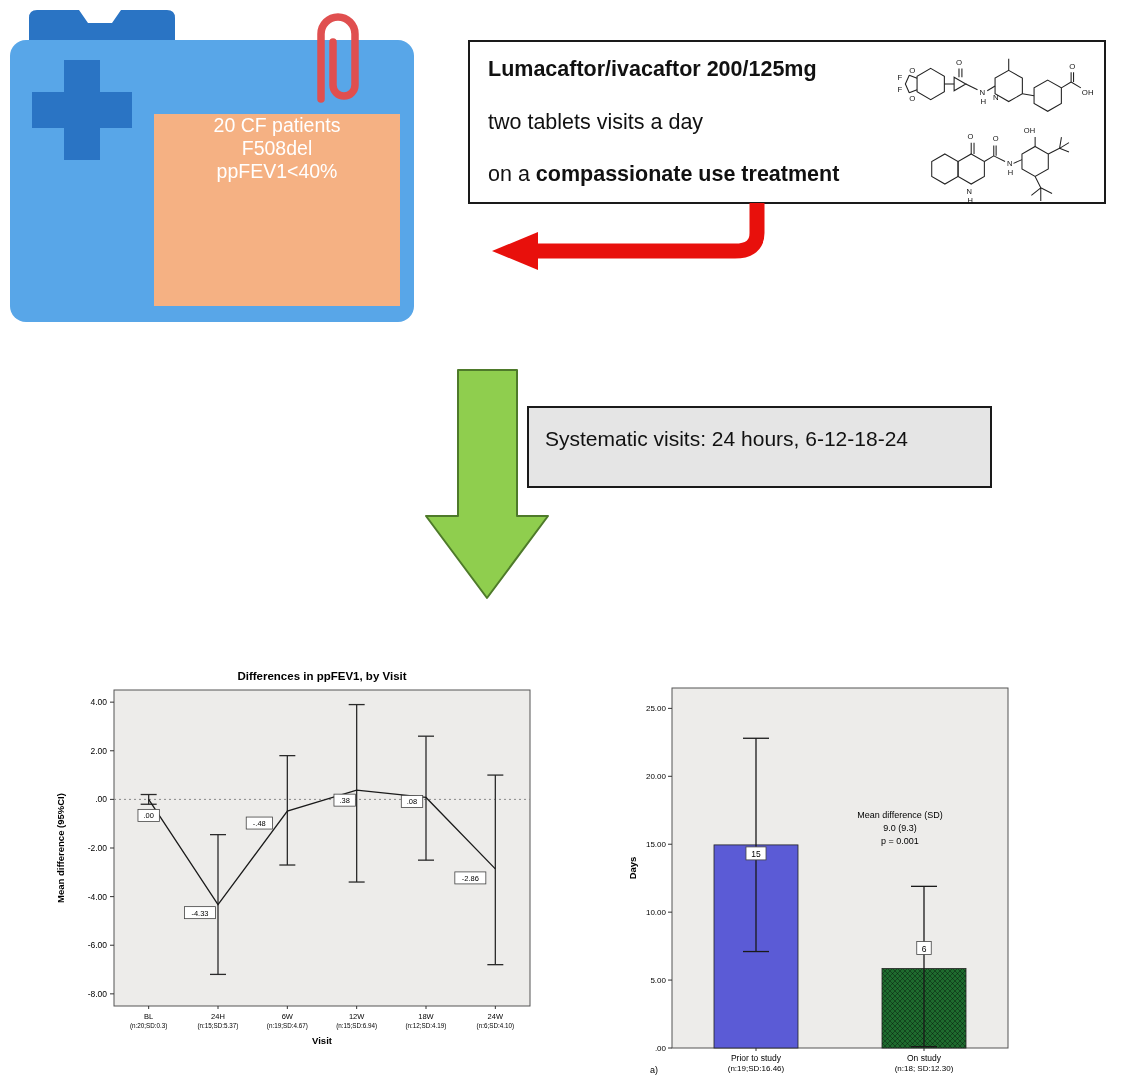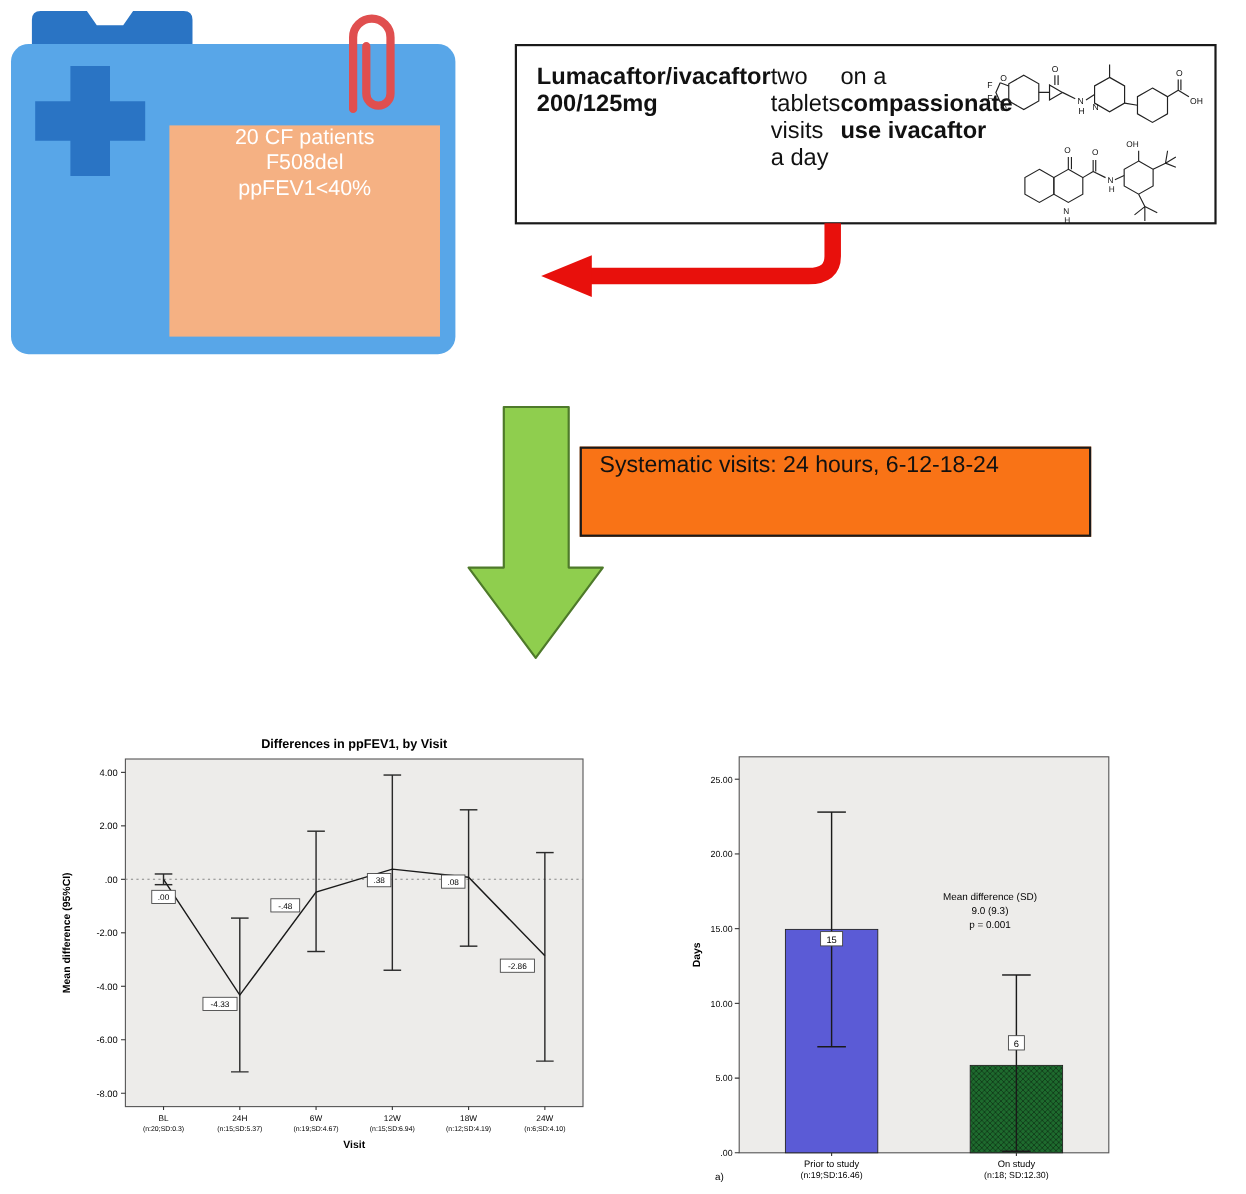--- a/index.html
+++ b/index.html
@@ -14,31 +14,31 @@
   .patient-text {
     position:absolute; left:154px; top:114px; width:246px; height:192px;
     display:flex; flex-direction:column; justify-content:flex-start; align-items:center;
     font-size:19.5px; color:#ffffff; text-align:center;
   }
 
   .treatment-box {
     position:absolute; left:468px; top:40px; width:638px; height:164px;
     border:2px solid #1a1a1a; background:#fff;
     padding:15px 212px 15px 18px;
-    display:flex; flex-direction:row; justify-content:space-between;
+    display:flex; flex-direction:column; justify-content:space-between;
     font-size:21.5px; line-height:1.15;
   }
   .bold { font-weight:bold; }
   .mol { position:absolute; }
   .mol1 { right:4px; top:3px; }
   .mol2 { right:26px; top:80px; }
 
   .visits-box {
     position:absolute; left:527px; top:406px; width:465px; height:82px;
-    border:2px solid #1a1a1a; background:#f97316; padding:0 16px;
+    border:2px solid #1a1a1a; background:#e5e5e5; padding:16px 16px;
     font-size:21px; line-height:1.42;
   }
 </style>
 </head>
 <body>
 
 <div id="canvas">
 
   <svg class="abs" width="420" height="325" viewBox="0 0 420 325" style="left:4px;top:2px">
     <path d="M25,60 V16 q0,-8 8,-8 h42 l9,13 h24 l9,-13 h46 q8,0 8,8 v44 z" fill="#2a74c4"></path>
@@ -50,21 +50,21 @@
 
   <div class="patient-text">
     <span>20 CF patients</span>
     <span>F508del</span>
     <span>ppFEV1&lt;40%</span>
   </div>
 
   <div class="treatment-box">
     <div class="bold">Lumacaftor/ivacaftor 200/125mg</div>
     <div>two tablets visits a day</div>
-    <div><span>on a </span><span class="bold">compassionate use ivacaftor</span></div>
+    <div><span>on a </span><span class="bold">compassionate use treatment</span></div>
 
     <svg class="mol mol1" width="205" height="78" viewBox="0 0 205 80">
       <g stroke="#222" stroke-width="1.1" fill="none">
         <polygon points="34,24 48,32 48,48 34,56 20,48 20,32"></polygon>
         <path d="M20,34 L12,31 M20,46 L12,49 M12,31 L8,40 L12,49"></path>
         <polygon points="58,33 70,40 58,47"></polygon>
         <path d="M48,40 L58,40"></path>
         <path d="M63,33 L63,24 M66,33 L66,24"></path>
         <path d="M70,40 L82,46"></path>
         <path d="M92,47 L100,42"></path>

